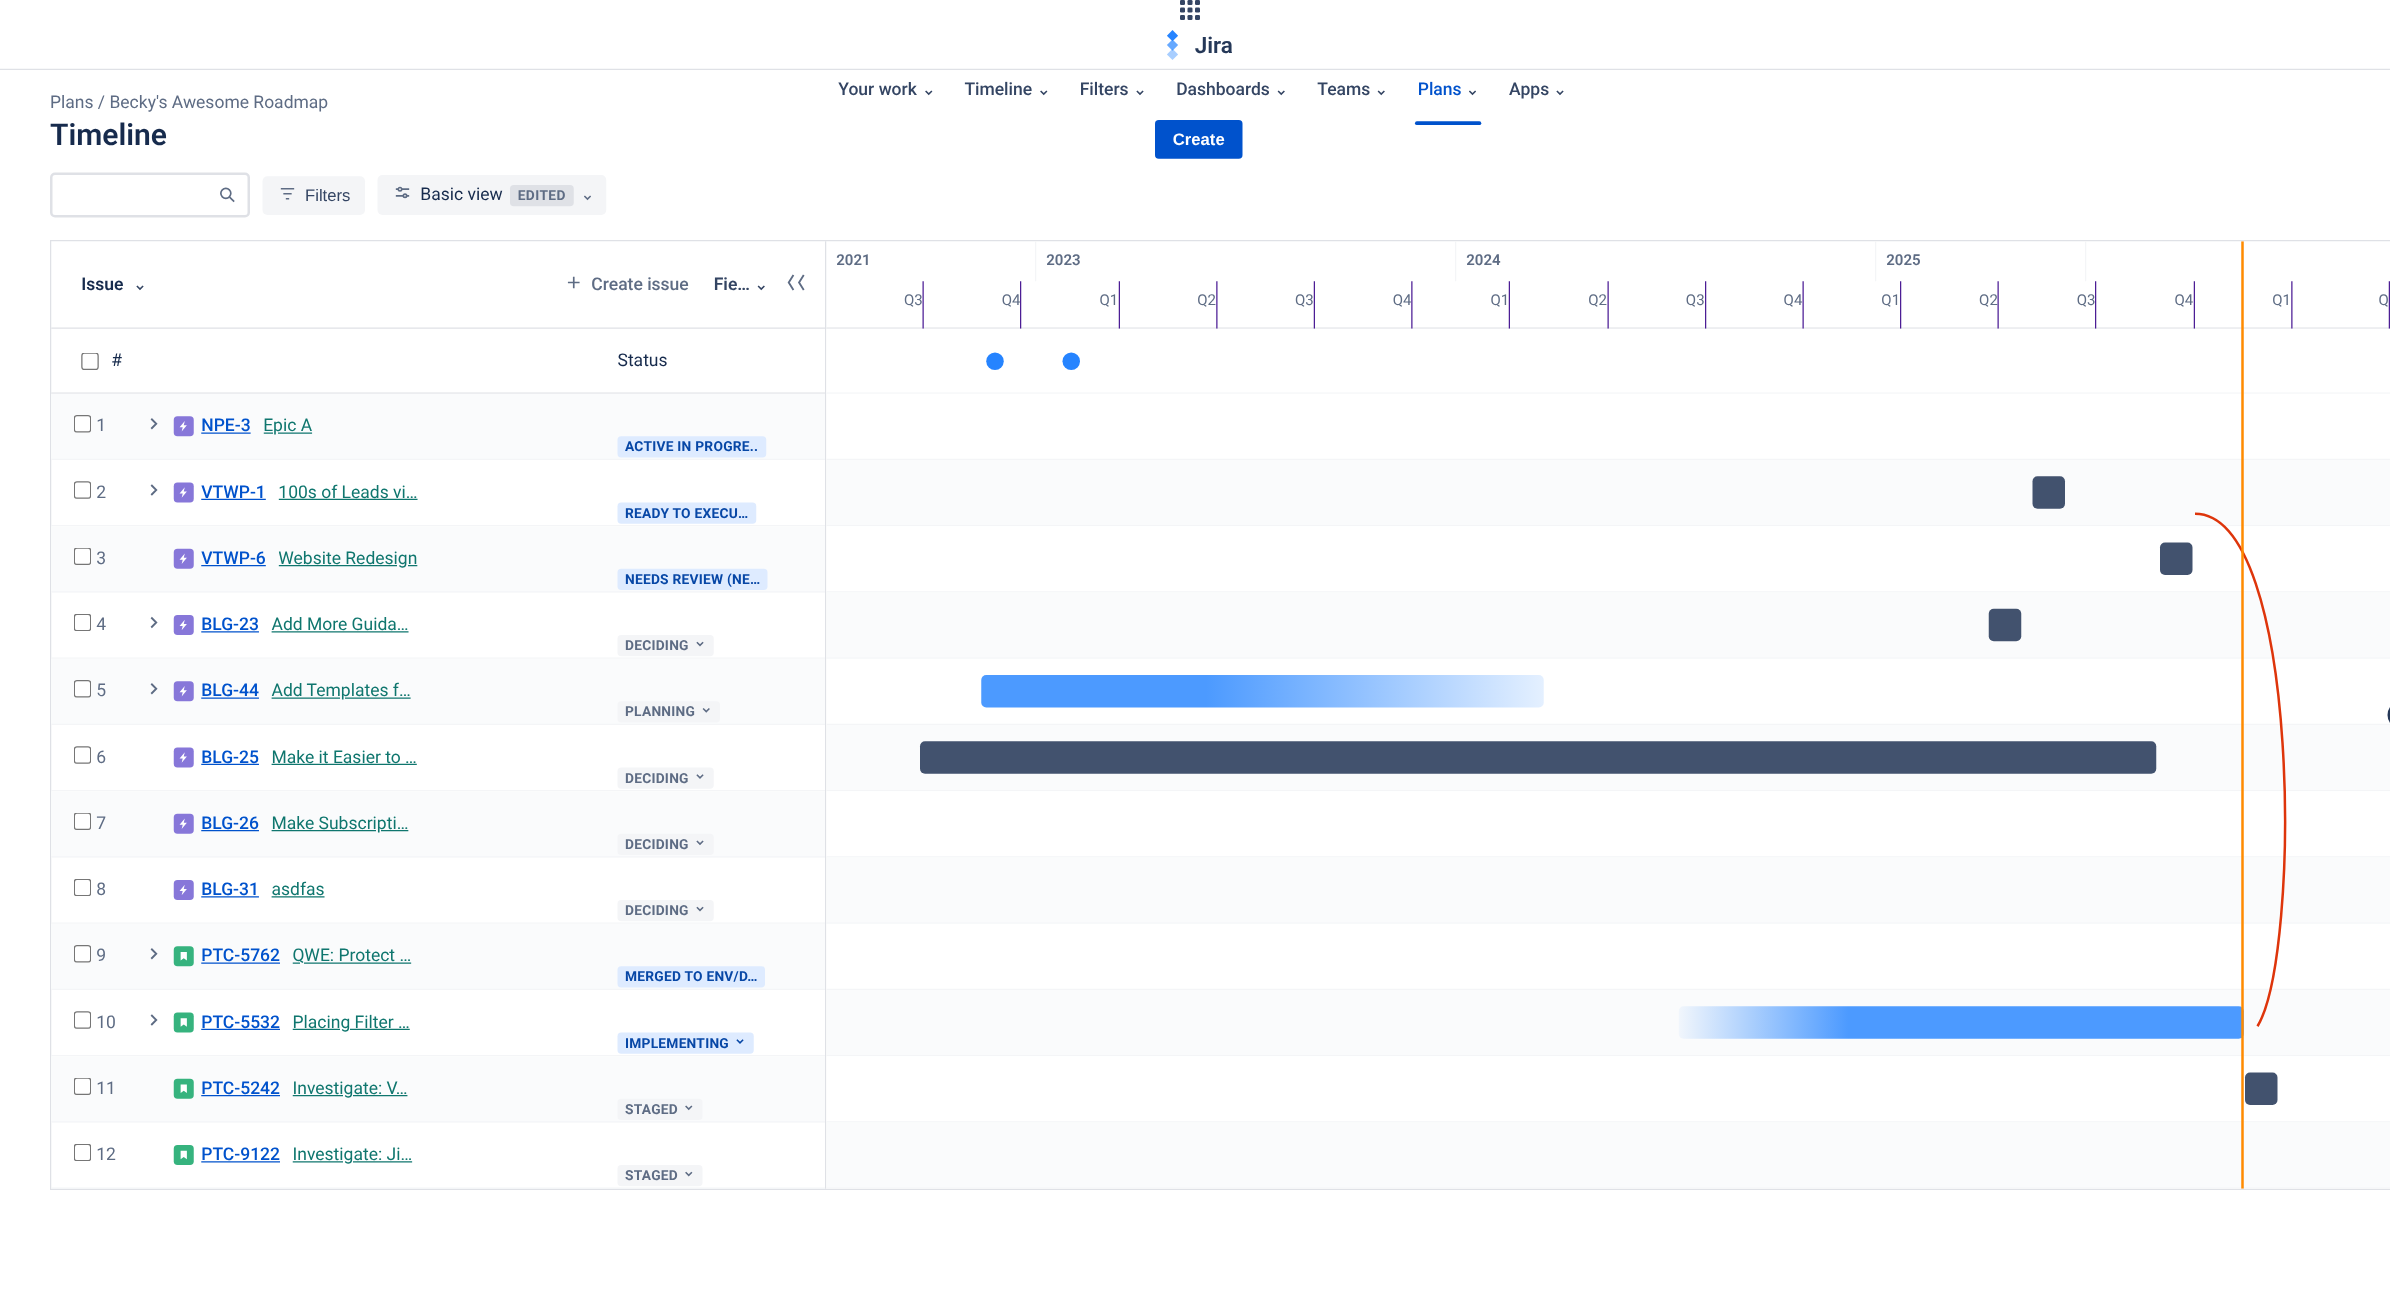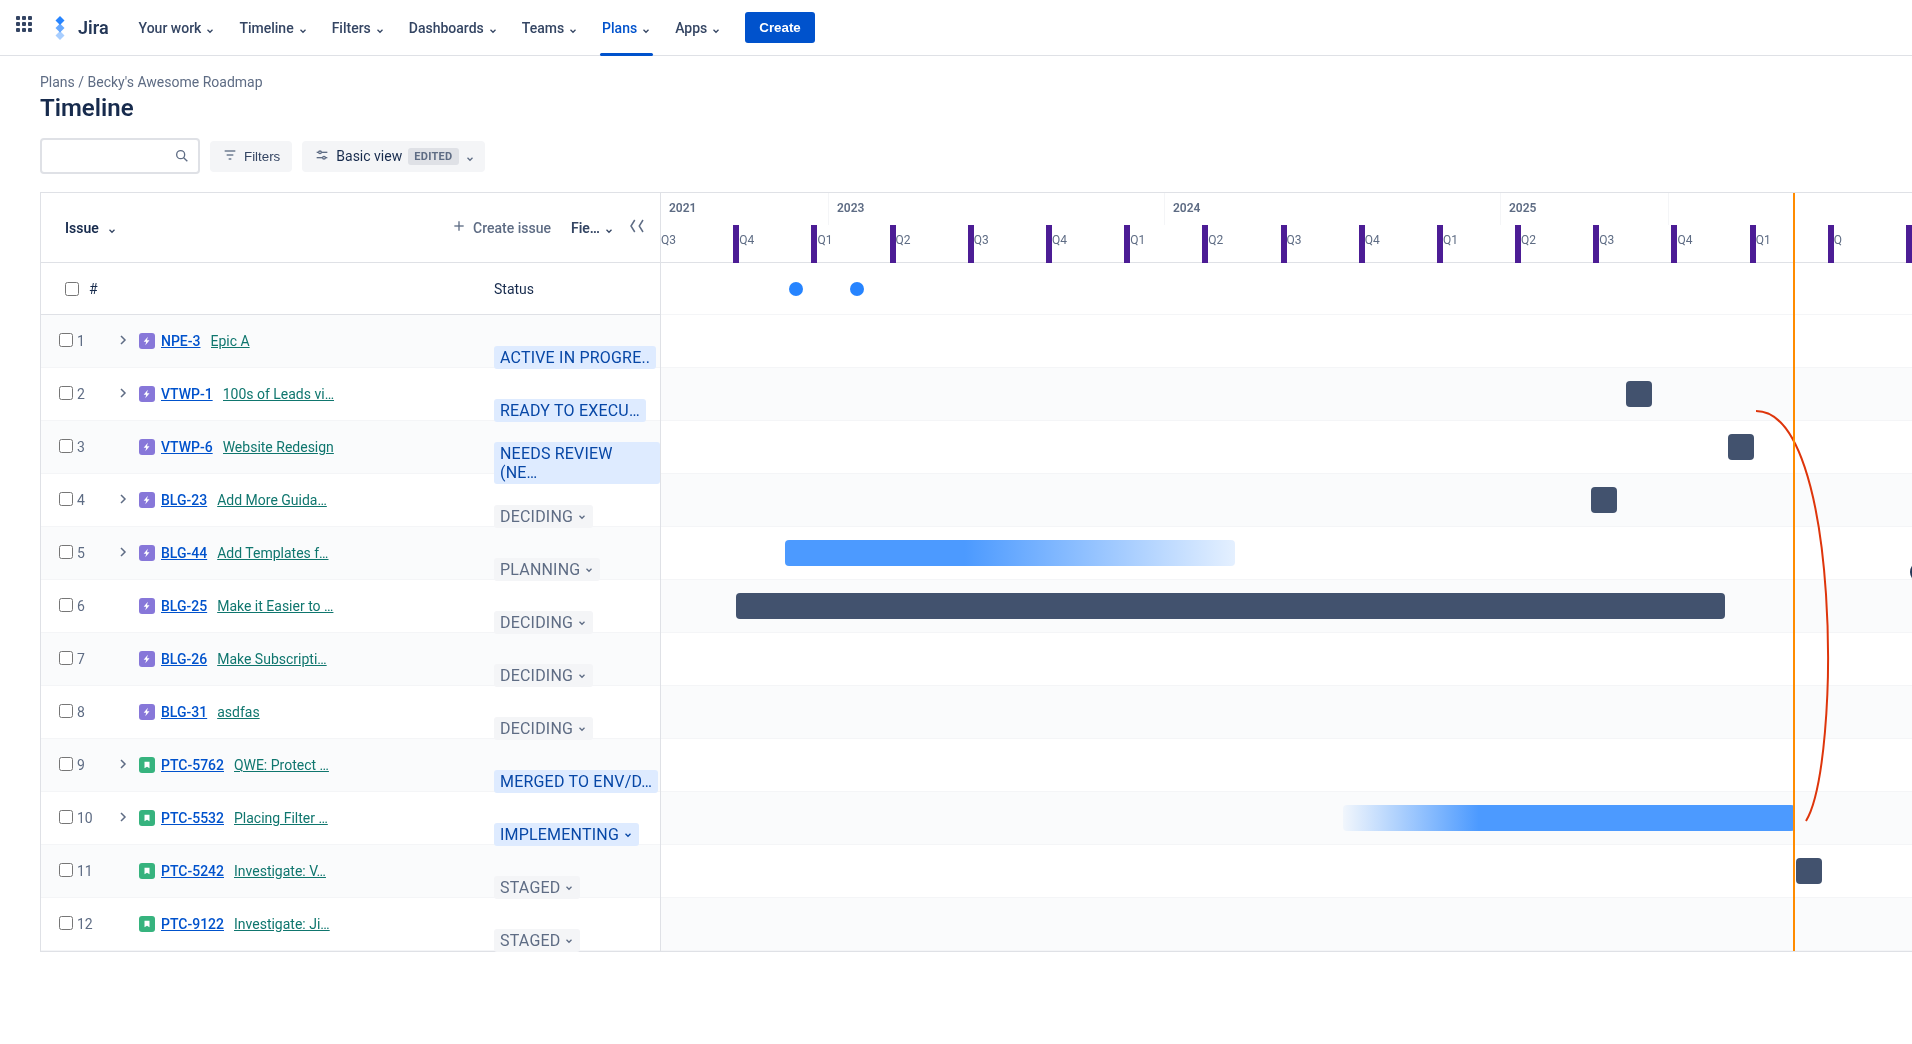--- a/index.html
+++ b/index.html
@@ -1,17 +1,17 @@
 <!DOCTYPE html>
 <html><head>
 <meta charset="utf-8">
 <style>
 * { box-sizing: border-box; margin: 0; padding: 0; }
 body { font-family: -apple-system, BlinkMacSystemFont, "Segoe UI", Roboto, sans-serif; font-size: 14px; color: #172b4d; background: #fff; }
-.topbar { height: 56px; display: flex; align-items: center; padding: 0 16px; border-bottom: 1px solid #dfe1e6; gap: 8px; }
+.topbar { height: 56px; display: flex; align-items: center; padding: 0 16px; border-bottom: 1px solid #dfe1e6; gap: 8px; flex-direction: column; }
 .app-switcher { width: 24px; height: 24px; display: grid; grid-template-columns: repeat(3,4px); grid-template-rows: repeat(3,4px); gap: 2px; cursor: pointer; }
 .app-switcher span { background: #344563; border-radius: 1px; }
 .jira-logo { display: flex; align-items: center; gap: 6px; font-weight: 600; font-size: 18px; color: #253858; }
 .jira-logo svg { width: 24px; height: 24px; }
 .nav-items { display: flex; gap: 4px; margin-left: 12px; text-align: center; }
 .nav-item { padding: 8px 10px; cursor: pointer; border-radius: 3px; color: #344563; font-weight: 500; display: flex; align-items: center; gap: 4px; position: relative; }
 .nav-item.active { color: #0052cc; }
 .nav-item.active::after { content: ""; position: absolute; bottom: -12px; left: 8px; right: 8px; height: 3px; background: #0052cc; border-radius: 2px; }
 .caret { width: 10px; height: 10px; display: inline-block; }
 .caret svg { width: 10px; height: 10px; }
@@ -39,33 +39,33 @@
 .row { height: 53px; display: flex; align-items: center; border-bottom: 1px solid #f4f5f7; }
 .row:nth-child(odd) { background: #fafbfc; }
 .row .cb { width: 36px; padding-left: 18px; }
 .row .num { width: 40px; color: #5e6c84; }
 .row .expander { width: 22px; color: #5e6c84; cursor: pointer; }
 .row .type-icon { width: 22px; display:flex; align-items:center; }
 .row .key { color: #0052cc; text-decoration: underline; font-weight: 500; margin-right: 10px; white-space: nowrap; }
 .row .summary { color: #0f766e; overflow: hidden; text-overflow: ellipsis; white-space: nowrap; flex: 1; min-width: 0; text-decoration: underline; }
 .row .left-main { display:flex; align-items:center; flex: 1; min-width:0; padding-right: 8px; }
 .row .status-cell { width: 170px; padding-left: 4px; }
-.lozenge { display: inline-flex; align-items:center; gap:4px; font-size: 16px; font-weight: 400; padding: 2px 6px; border-radius: 3px; letter-spacing: .2px; margin-top: 32px; }
+.lozenge { display: inline-flex; align-items:center; gap:4px; font-size: 11px; font-weight: 700; padding: 2px 6px; border-radius: 3px; letter-spacing: .2px; margin-top: 32px; }
 .lozenge.blue-sub { background: #deebff; color: #0747a6; }
 .lozenge.neutral { background: #f4f5f7; color: #5e6c84; }
 .epic-icon, .story-icon { width:16px; height:16px; border-radius:3px; display:flex; align-items:center; justify-content:center; }
 .epic-icon { background:#8777d9; }
 .story-icon { background:#36b37e; }
 .epic-icon svg, .story-icon svg { width:10px; height:10px; fill:#fff; }
 .right-pane { flex: 1; overflow: hidden; position: relative; }
 .timeline-header { height: 70px; border-bottom: 1px solid #dfe1e6; position: relative; }
 .year-row { height: 32px; display: flex; }
 .year-cell { border-right: 1px solid #f4f5f7; font-size: 12px; font-weight: 600; color: #5e6c84; padding: 8px 0 0 8px; }
 .quarter-row { height: 38px; display: flex; }
-.q-cell { width: 84px; border-right: 6px solid #4c1d95; text-align: left; font-size: 12px; color: #5e6c84; padding-top: 8px; }
+.q-cell { width: 84px; border-right: 1px solid #4c1d95; text-align: right; font-size: 12px; color: #5e6c84; padding-top: 8px; }
 .timeline-body .trow { height: 53px; border-bottom: 1px solid #f4f5f7; position: relative; }
 .timeline-body .trow:nth-child(even) { background: #fff; }
 .timeline-body .trow:nth-child(odd) { background: #fafbfc; }
 .timeline-body .trow.header-status { height: 52px; background: #fff; }
 .today-line { position: absolute; top: 0; bottom: 0; width: 2px; background: #ff8b00; z-index: 3; }
 .dot { position: absolute; top: 50%; transform: translateY(-50%); width: 14px; height: 14px; border-radius: 50%; background: #2684ff; }
 .bar { position: absolute; top: 50%; transform: translateY(-50%); height: 26px; border-radius: 4px; }
 .bar.solid { background: #42526e; }
 .bar.grad { background: linear-gradient(90deg, #4c9aff 0%, #4c9aff 40%, rgba(76,154,255,0.15) 100%); }
 .bar.grad-rev { background: linear-gradient(90deg, rgba(76,154,255,0.05) 0%, #4c9aff 30%, #4c9aff 100%); }

